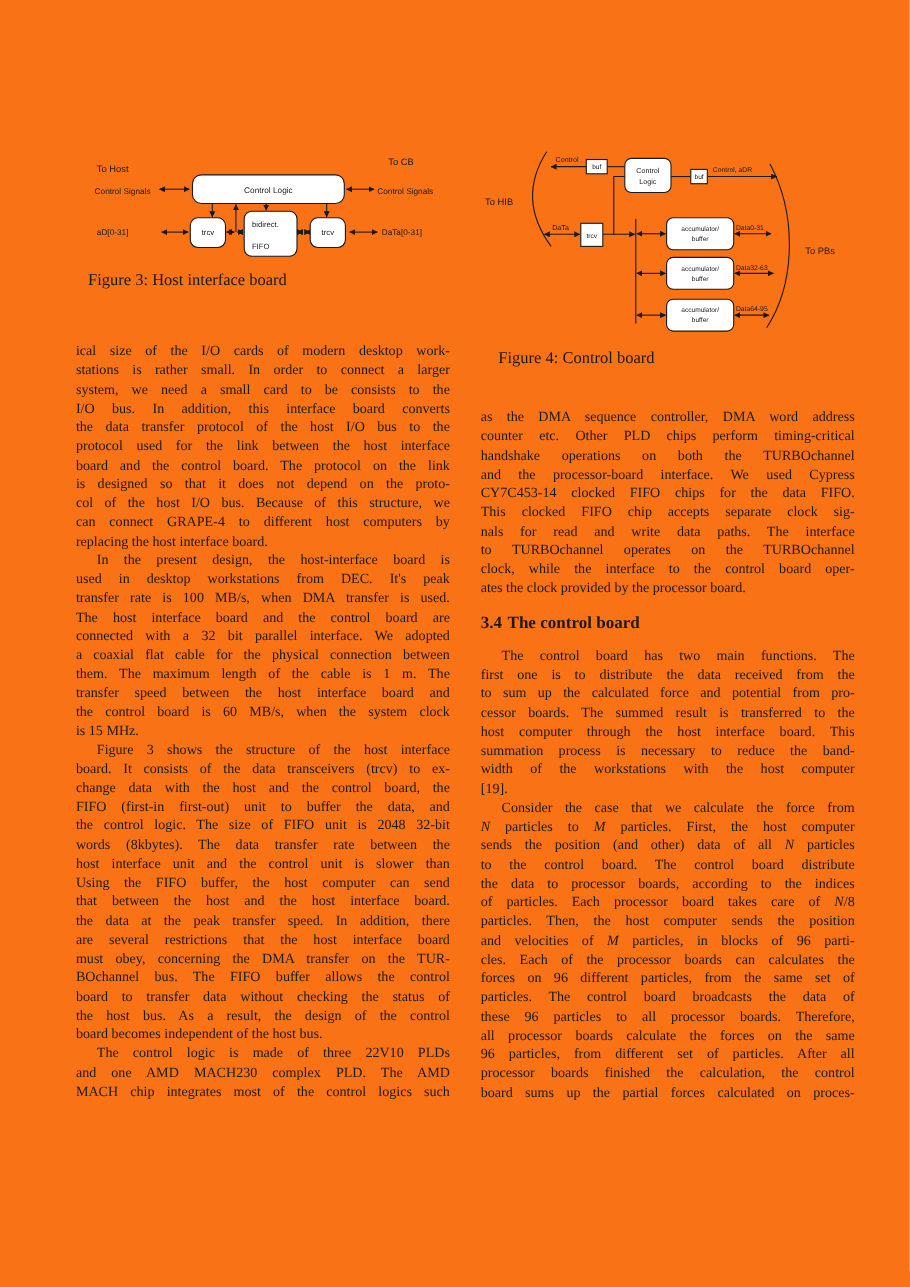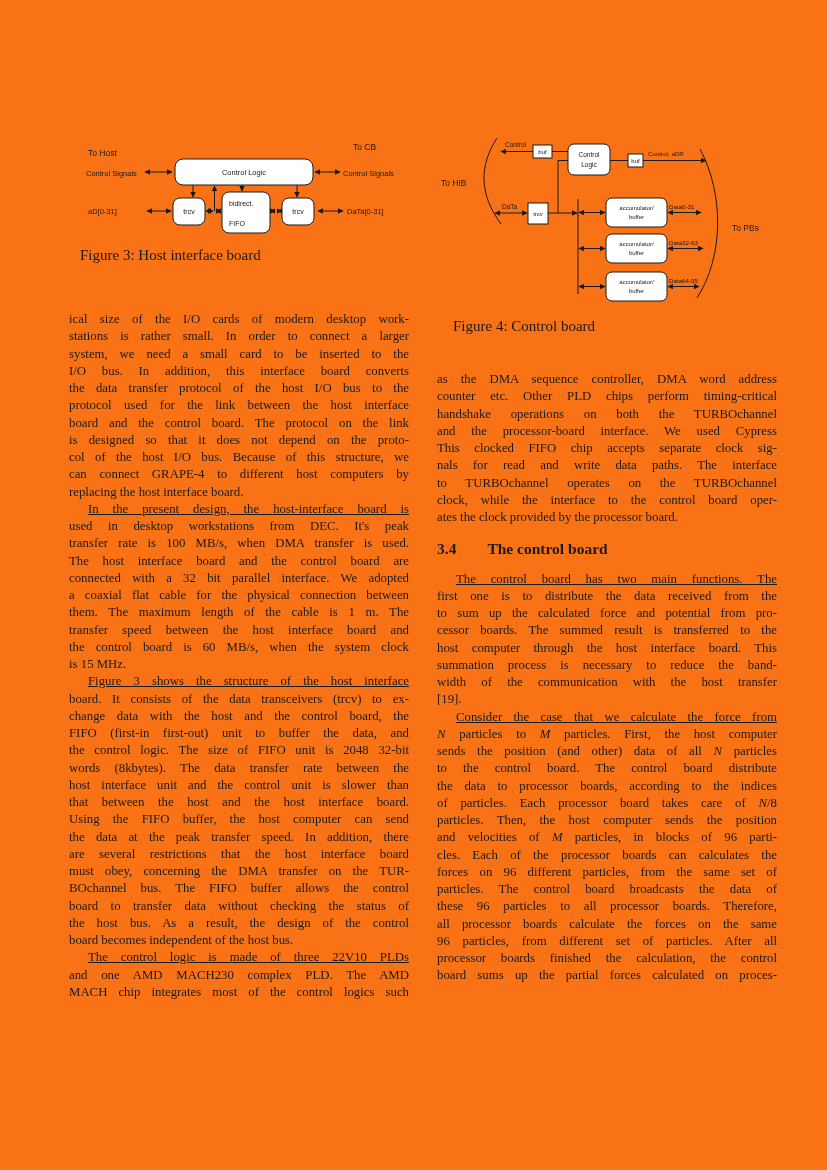--- a/index.html
+++ b/index.html
@@ -2,31 +2,31 @@
 <html><head>
 <meta charset="utf-8">
 <style>
   html,body { margin:0; padding:0; background:#ffffff; }
   .page { position:relative; width:827px; height:1170px; background:#f97316;
           font-family:"Liberation Serif","DejaVu Serif",serif; color:#1a1a1a; overflow:hidden;padding-left:28px; }
 
   .col { position:absolute; width:340px; font-size:12.8px; line-height:17.25px; }
   .jline { text-align:justify; text-align-last:justify; }
   .jline.lastline { text-align-last:left; }
-  .jline.firstline { text-indent:19px;text-decoration:underline; }
+  .jline.firstline { text-indent:19px; }
 
   .caption { position:absolute; width:340px; font-size:15px; }
   .cap3 { left:80px; top:247px; }
   .cap4 { left:453px; top:318px; }
 
   .left-col  { left:69px;  top:311px; }
   .right-col { left:437px; top:371px; }
 
   .section-heading { font-weight:bold; font-size:15.5px; margin:14px 0 13px 0; }
-  .section-heading .num { margin-right:31px; }
+  .section-heading .num { margin-right:5px; }
 
   svg.fig { position:absolute; overflow:visible; }
   .fig3 { left:72px;  top:140px; }
   .fig4 { left:435px; top:132px; }
   svg.fig text { font-family:"Liberation Sans","DejaVu Sans",sans-serif; fill:#1a1a1a; }
   svg.fig line { stroke:#1a1a1a; stroke-width:1; }
   svg.fig path.c { stroke:#1a1a1a; stroke-width:1; fill:none; }
   svg.fig rect { stroke:#1a1a1a; stroke-width:1; fill:#ffffff; }
   .t6  { font-size:6px; }  .t62 { font-size:6.2px; } .t65 { font-size:6.5px; }
   .t7  { font-size:7px; }  .t75 { font-size:7.5px; } .t85 { font-size:8.5px; }
@@ -125,21 +125,21 @@
     <text x="234" y="77" class="t62">Data0-31</text>
     <text x="234" y="113" class="t62">Data32-63</text>
     <text x="234" y="151" class="t62">Data64-95</text>
   </svg>
   <div class="caption cap4">Figure 4: Control board</div>
 
   <div class="col left-col">
       <div>
         <div class="jline">ical size of the I/O cards of modern desktop work-</div>
         <div class="jline">stations is rather small. In order to connect a larger</div>
-        <div class="jline">system, we need a small card to be inserted to the</div>
+        <div class="jline">system, we need a small card to be consists to the</div>
         <div class="jline">I/O bus. In addition, this interface board converts</div>
         <div class="jline">the data transfer protocol of the host I/O bus to the</div>
         <div class="jline">protocol used for the link between the host interface</div>
         <div class="jline">board and the control board. The protocol on the link</div>
         <div class="jline">is designed so that it does not depend on the proto-</div>
         <div class="jline">col of the host I/O bus. Because of this structure, we</div>
         <div class="jline">can connect GRAPE-4 to different host computers by</div>
         <div class="jline lastline">replacing the host interface board.</div>
       </div>
       <div>
@@ -155,22 +155,22 @@
         <div class="jline lastline">is 15 MHz.</div>
       </div>
       <div>
         <div class="jline firstline">Figure 3 shows the structure of the host interface</div>
         <div class="jline">board. It consists of the data transceivers (trcv) to ex-</div>
         <div class="jline">change data with the host and the control board, the</div>
         <div class="jline">FIFO (first-in first-out) unit to buffer the data, and</div>
         <div class="jline">the control logic. The size of FIFO unit is 2048 32-bit</div>
         <div class="jline">words (8kbytes). The data transfer rate between the</div>
         <div class="jline">host interface unit and the control unit is slower than</div>
+        <div class="jline">Using the FIFO buffer, the host computer can send</div>
         <div class="jline">that between the host and the host interface board.</div>
-        <div class="jline">Using the FIFO buffer, the host computer can send</div>
         <div class="jline">the data at the peak transfer speed. In addition, there</div>
         <div class="jline">are several restrictions that the host interface board</div>
         <div class="jline">must obey, concerning the DMA transfer on the TUR-</div>
         <div class="jline">BOchannel bus. The FIFO buffer allows the control</div>
         <div class="jline">board to transfer data without checking the status of</div>
         <div class="jline">the host bus. As a result, the design of the control</div>
         <div class="jline lastline">board becomes independent of the host bus.</div>
       </div>
       <div>
         <div class="jline firstline">The control logic is made of three 22V10 PLDs</div>
@@ -179,39 +179,40 @@
       </div>
     </div>
 
   <div class="col right-col">
     <div>
         <div>
           <div class="jline">as the DMA sequence controller, DMA word address</div>
           <div class="jline">counter etc. Other PLD chips perform timing-critical</div>
           <div class="jline">handshake operations on both the TURBOchannel</div>
           <div class="jline">and the processor-board interface. We used Cypress</div>
+          <div class="jline">CY7C453-14 clocked FIFO chips for the data FIFO.</div>
           <div class="jline">This clocked FIFO chip accepts separate clock sig-</div>
           <div class="jline">nals for read and write data paths. The interface</div>
           <div class="jline">to TURBOchannel operates on the TURBOchannel</div>
           <div class="jline">clock, while the interface to the control board oper-</div>
           <div class="jline lastline">ates the clock provided by the processor board.</div>
         </div>
       </div>
     <div class="section-heading">
       <span class="num">3.4</span><span>The control board</span>
     </div>
     <div>
         <div>
           <div class="jline firstline">The control board has two main functions. The</div>
           <div class="jline">first one is to distribute the data received from the</div>
           <div class="jline">to sum up the calculated force and potential from pro-</div>
           <div class="jline">cessor boards. The summed result is transferred to the</div>
           <div class="jline">host computer through the host interface board. This</div>
           <div class="jline">summation process is necessary to reduce the band-</div>
-          <div class="jline">width of the communication with the host transfer</div>
+          <div class="jline">width of the workstations with the host computer</div>
           <div class="jline lastline">[19].</div>
         </div>
         <div>
           <div class="jline firstline">Consider the case that we calculate the force from</div>
           <div class="jline"><i>N</i> particles to <i>M</i> particles. First, the host computer</div>
           <div class="jline">sends the position (and other) data of all <i>N</i> particles</div>
           <div class="jline">to the control board. The control board distribute</div>
           <div class="jline">the data to processor boards, according to the indices</div>
           <div class="jline">of particles. Each processor board takes care of <i>N</i>/8</div>
           <div class="jline">particles. Then, the host computer sends the position</div>

